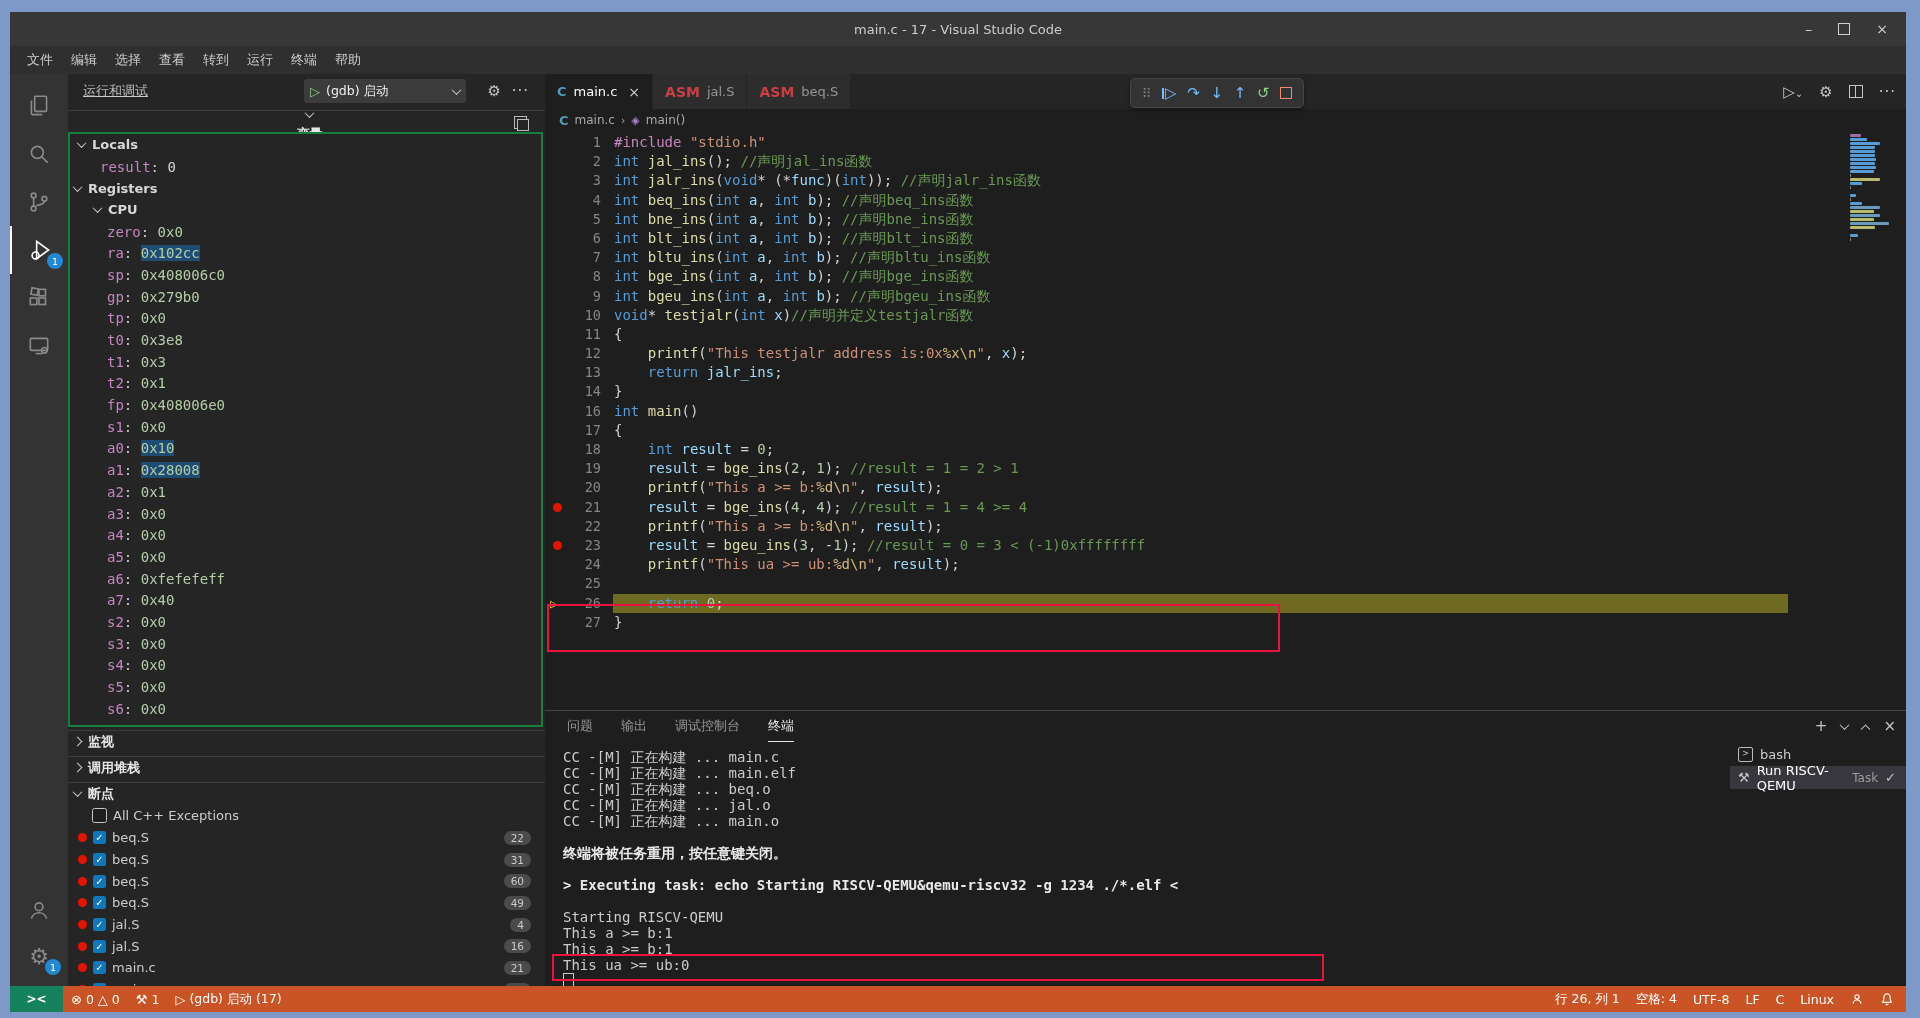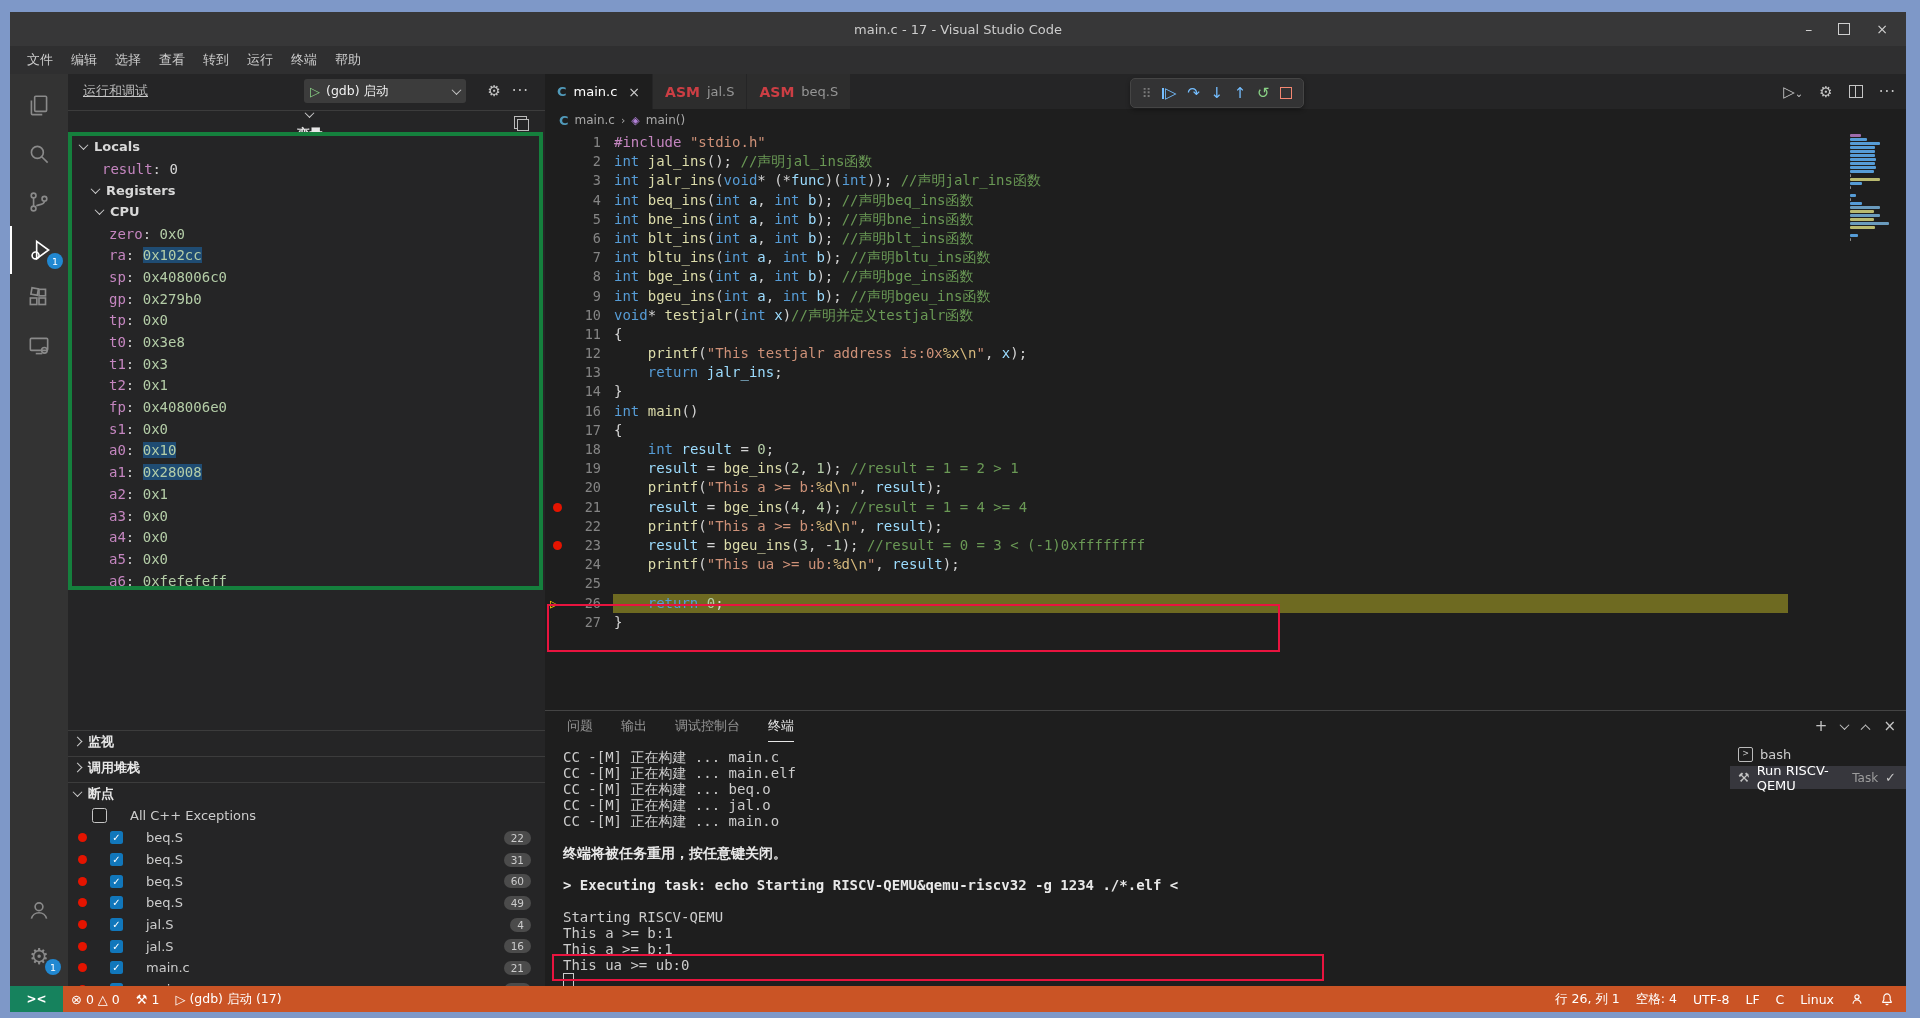--- a/index.html
+++ b/index.html
@@ -29,31 +29,31 @@
   .sb-header{position:absolute;left:0;top:0;width:100%;height:34px;display:flex;align-items:center;text-decoration:underline;}
   .sb-title{margin-left:15px;color:#bbbbbb;font-size:13px;}
   .launch-select{position:absolute;left:236px;top:5px;width:162px;height:24px;background:#3c3c3c;border-radius:3px;display:flex;align-items:center;padding:0 6px;box-sizing:border-box;gap:6px;}
   .play-green{color:#89d185;font-size:13px;}
   .launch-label{color:#f0f0f0;font-size:12.5px;flex:1;white-space:nowrap;overflow:hidden;}
   .icon-btn{color:#c5c5c5;font-size:15px;}
   .sec-header{display:flex;align-items:center;height:22px;font-weight:bold;color:#e7e7e7;border-top:1px solid #3c3c3c;position:absolute;width:100%;box-sizing:border-box;padding-left:6px;gap:7px;}
   .chev{display:inline-block;width:6px;height:6px;border-right:1.4px solid #cccccc;border-bottom:1.4px solid #cccccc;flex:none;}
   .chev.down{transform:rotate(45deg) translate(-1px,-1px);}
   .chev.right{transform:rotate(-45deg);}
-  .tree-box{position:absolute;left:0;top:58px;width:475px;height:458px;border:4px solid #15803d;box-sizing:border-box;overflow:hidden;background:#252526;}
+  .tree-box{position:absolute;left:0;top:58px;width:475px;height:595px;border:2px solid #15803d;box-sizing:border-box;overflow:hidden;background:#252526;}
   .trow{height:21.7px;display:flex;align-items:center;white-space:pre;}
   .trow .lab{font-weight:bold;color:#d8d8d8;}
   .mono{font-family:"DejaVu Sans Mono",monospace;font-size:14px;}
   .vname{color:#c586c0;}
   .vval{color:#b5cea8;}
   .vval.hl{background:#1f4c73;}
   .collapse-icon{position:absolute;right:18px;top:5px;width:11px;height:11px;border:1px solid #bbb;}
   .collapse-icon:before{content:"";position:absolute;left:2px;top:2px;width:10px;height:10px;border:1px solid #bbb;background:#252526;}
   
-  .bp-row{height:21.7px;display:flex;align-items:center;gap:23px;padding-left:10px;}
+  .bp-row{height:21.7px;display:flex;align-items:center;gap:6px;padding-left:10px;}
   .bp-dot{width:9px;height:9px;border-radius:50%;background:#e51400;flex:none;}
   .cbx{width:13px;height:13px;border-radius:2.5px;background:#1177bb;color:#fff;font-size:10px;line-height:13px;text-align:center;flex:none;}
   .cbx.empty{background:#1e1e1e;border:1px solid #c5c5c5;}
   .bp-file{color:#cccccc;font-size:13px;flex:1;}
   .pill{background:#4b4b4b;color:#cccccc;font-size:10.5px;border-radius:8px;padding:1px 7px;margin-right:14px;}
   
   .editorpane{position:relative;flex:1;background:#1e1e1e;}
   .tabbar{position:absolute;left:0;top:0;width:100%;height:35px;background:#252526;display:flex;}
   .tab{height:35px;display:flex;align-items:center;padding:0 12px;gap:7px;font-size:13px;background:#2d2d2d;color:#969696;border-right:1px solid #252526;}
   .tab.active{background:#1e1e1e;color:#ffffff;}
@@ -214,21 +214,21 @@
         <span>变量</span>
         <span class="collapse-icon"></span>
       </div>
 
       <div class="tree-box">
         <div class="trow" style="padding-left:8px;gap:7px;">
           <span class="chev down"></span>
           <span class="lab">Locals</span>
         </div>
         <div class="trow mono" style="padding-left:30px;"><span class="vname">result</span><span style="color:#cccccc;">:&nbsp;</span><span style="color:#d8d8d8;">0</span></div>
-        <div class="trow" style="padding-left:20px;gap:7px;">
+        <div class="trow" style="padding-left:4px;gap:7px;">
           <span class="chev down"></span>
           <span class="lab">Registers</span>
         </div>
         <div class="trow" style="padding-left:24px;gap:7px;">
           <span class="chev down"></span>
           <span class="lab">CPU</span>
         </div>
         <div id="registers-list">
             <div class="trow mono" style="padding-left: 37px;"><span class="vname">zero</span><span style="color: rgb(204, 204, 204);">: </span><span class="vval">0x0</span></div>
             <div class="trow mono" style="padding-left: 37px;"><span class="vname">ra</span><span style="color: rgb(204, 204, 204);">: </span><span class="vval hl">0x102cc</span></div>

